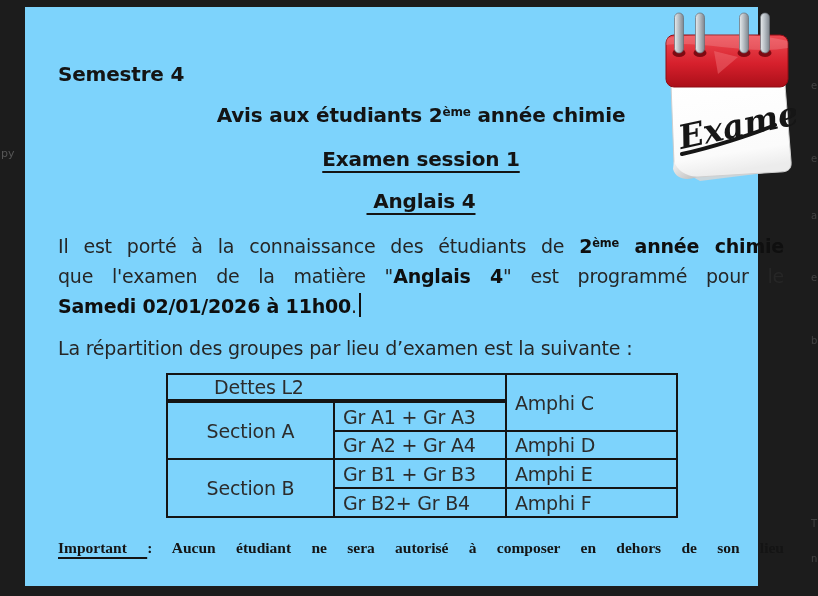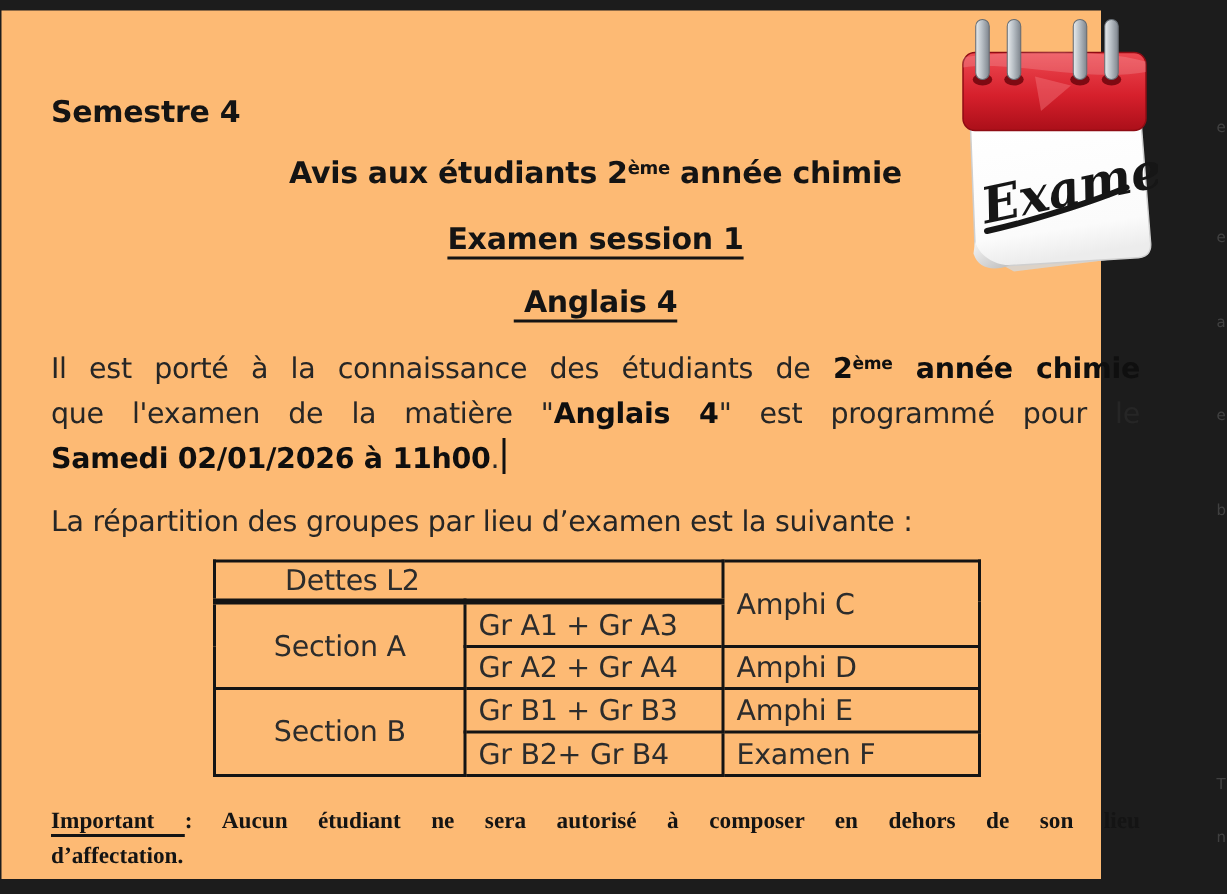--- a/index.html
+++ b/index.html
@@ -1,19 +1,19 @@
 <!DOCTYPE html>
 <html><head>
 <meta charset="utf-8">
 <title>Avis examen</title>
 <style>
   html,body{margin:0;padding:0;background:#1e1e1e;}
   .root{position:relative;width:818px;height:596px;background:#1c1c1c;overflow:hidden;
         font-family:"DejaVu Sans",sans-serif;}
-  .page{position:absolute;left:1px;top:7px;width:733px;height:579px;background:#fdba74;}
+  .page{position:absolute;left:25px;top:7px;width:733px;height:579px;background:#7dd3fc;}
   .abs{position:absolute;}
 
   .semestre{left:33px;top:55px;font-weight:700;font-size:20px;color:#141414;letter-spacing:-0.2px;}
 
   .hwrap{left:33px;width:726px;text-align:center;font-weight:700;font-size:20px;color:#141414;letter-spacing:-0.2px;}
   .h-avis{top:96px;}
   .h-session{top:140px;}
   .h-subject{top:182px;}
   .hu{text-decoration:underline;text-decoration-thickness:2px;text-underline-offset:5px;white-space:pre;}
 
@@ -99,28 +99,27 @@
         <td class="lft">Gr A2 + Gr A4</td>
         <td class="lft">Amphi D</td>
       </tr>
       <tr style="height:29px">
         <td rowspan="2" class="ctr">Section B</td>
         <td class="lft">Gr B1 + Gr B3</td>
         <td class="lft">Amphi E</td>
       </tr>
       <tr style="height:29px">
         <td class="lft">Gr B2+ Gr B4</td>
-        <td class="lft">Examen F</td>
+        <td class="lft">Amphi F</td>
       </tr>
     </tbody>
       </table>
 
     <div class="abs important">
       <div class="iline1"><span class="sg-u">Important </span><span>: Aucun étudiant ne sera autorisé à composer en dehors de son lieu</span></div>
-      <div><span>d’affectation.</span></div>
     </div>
 
     <svg class="calendar" viewBox="0 0 138 172">
       <defs>
         <linearGradient id="gRing" x1="0" y1="0" x2="1" y2="0">
           <stop offset="0" stop-color="#e8ebed"></stop>
             <stop offset="0.45" stop-color="#b9c0c6"></stop>
             <stop offset="1" stop-color="#7e858d"></stop>
         </linearGradient>
         <linearGradient id="gRed" x1="0" y1="0" x2="0" y2="1">

